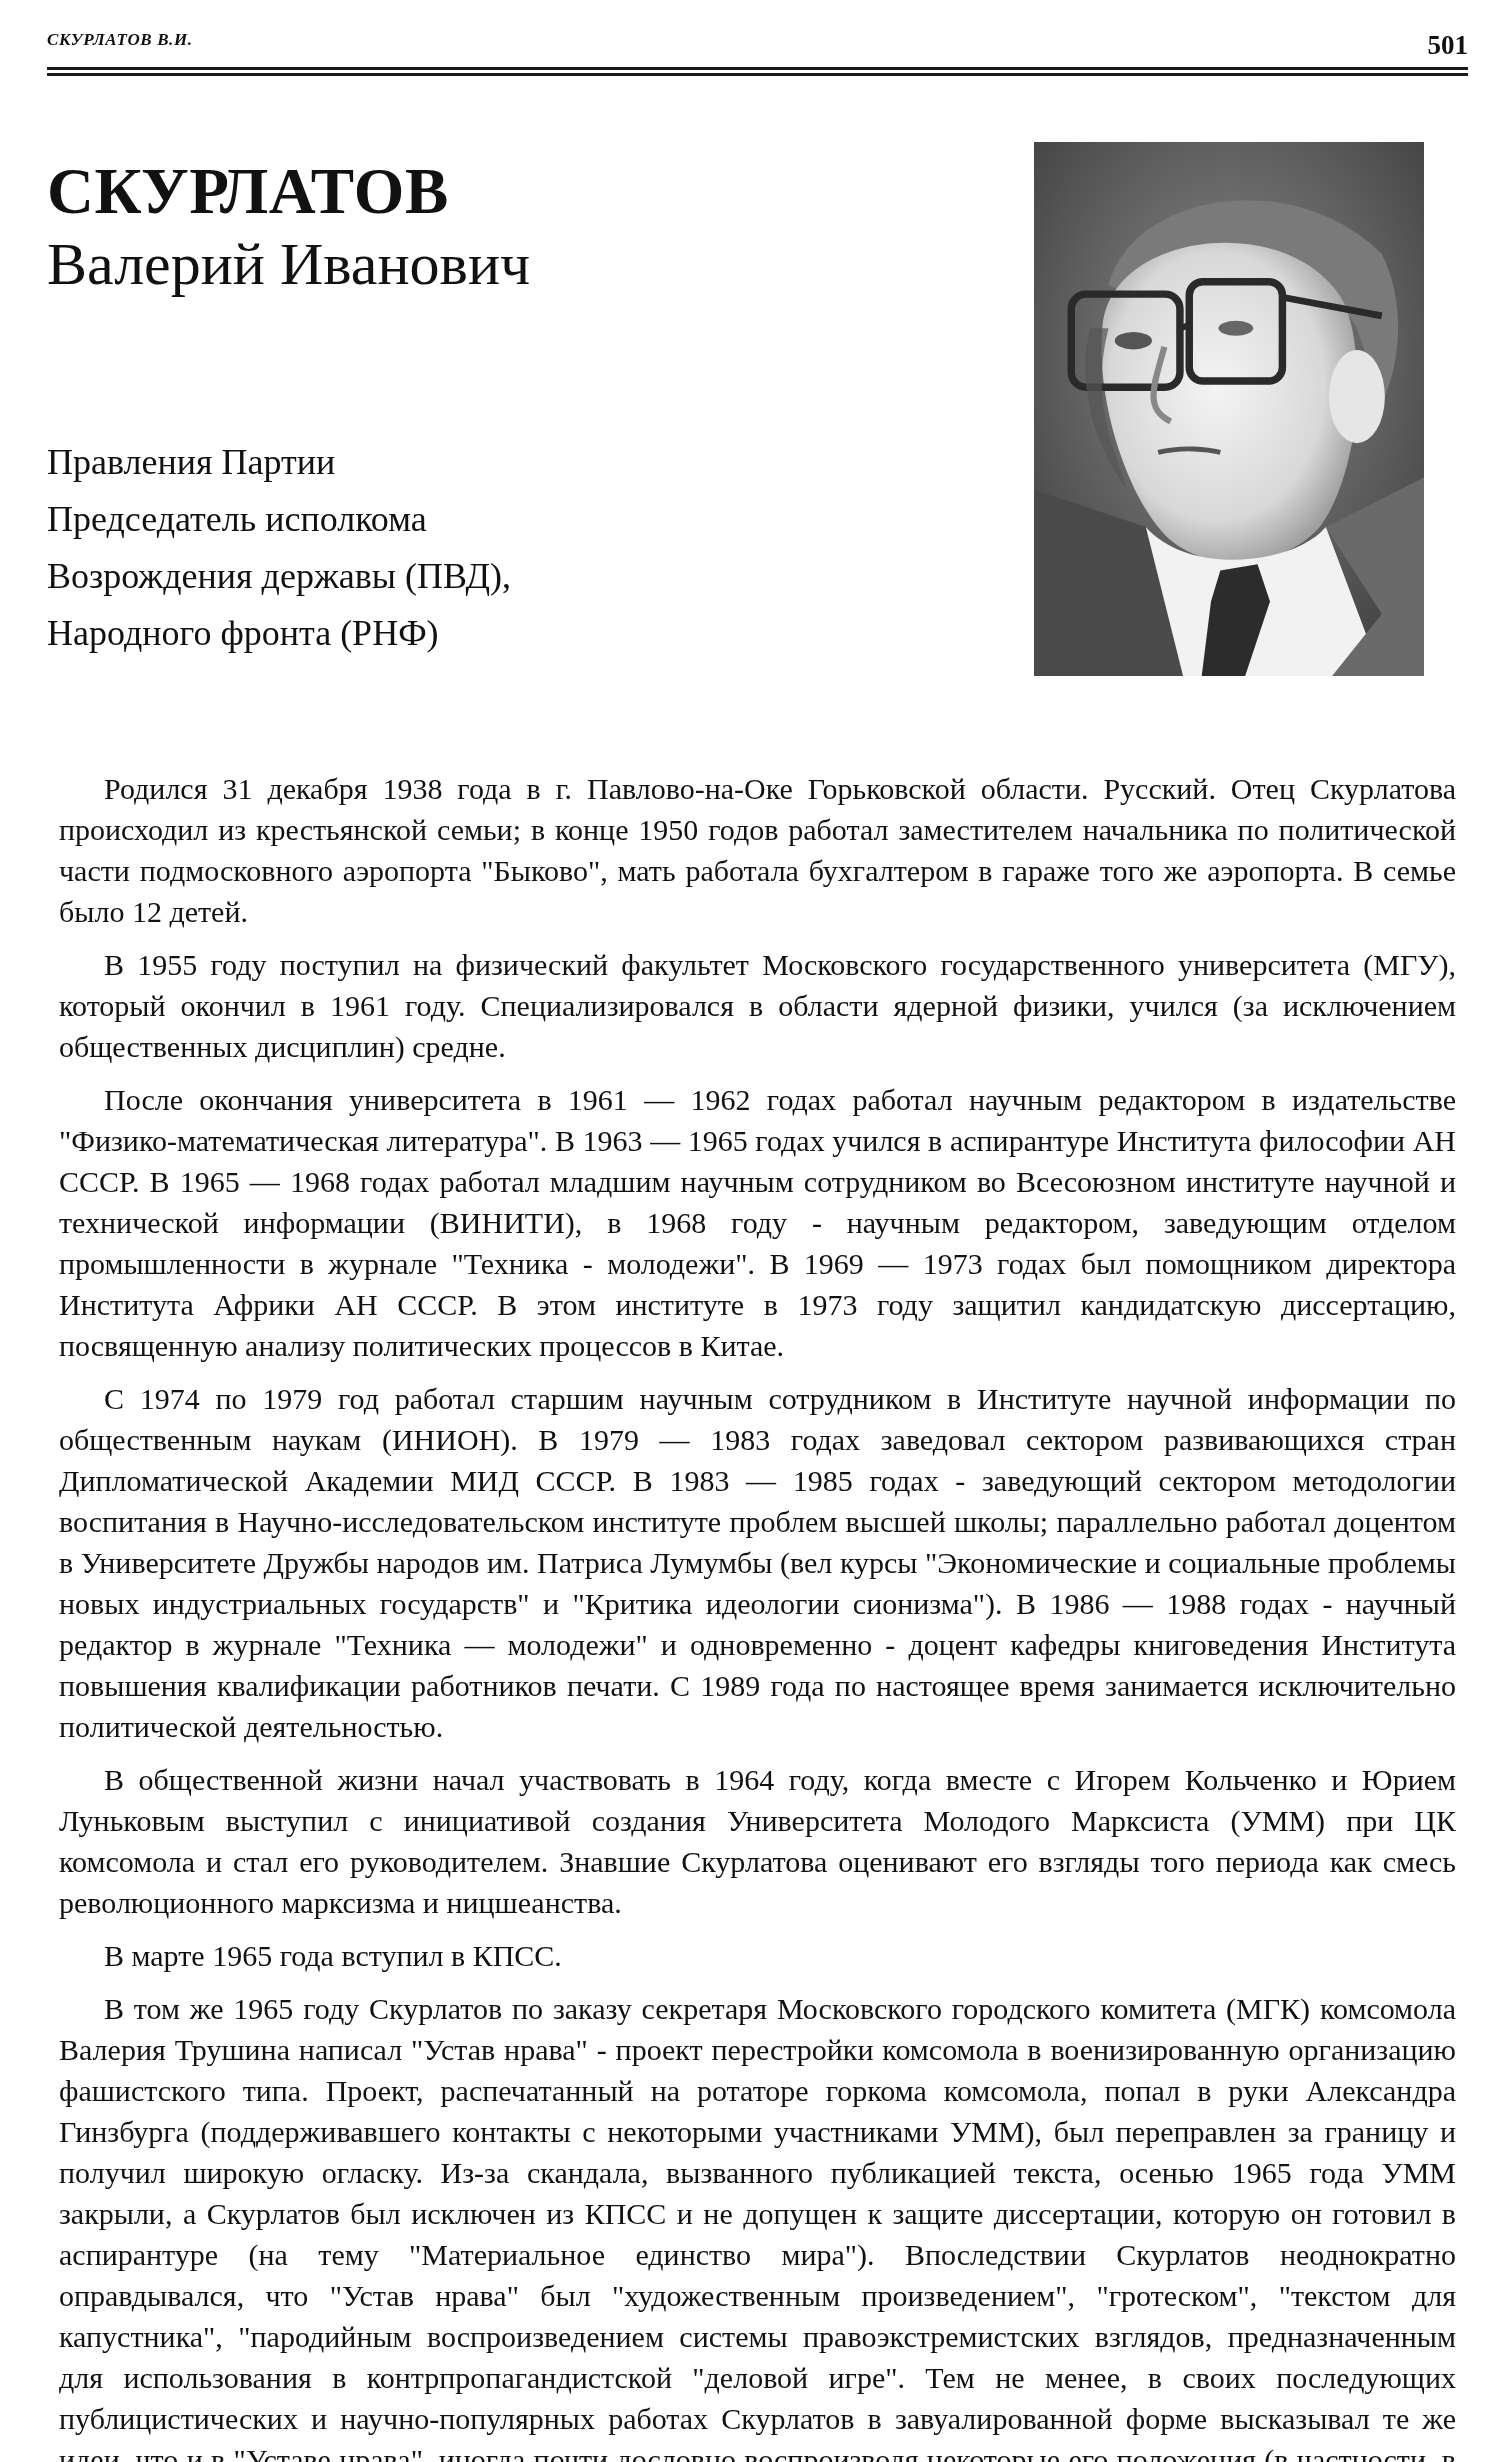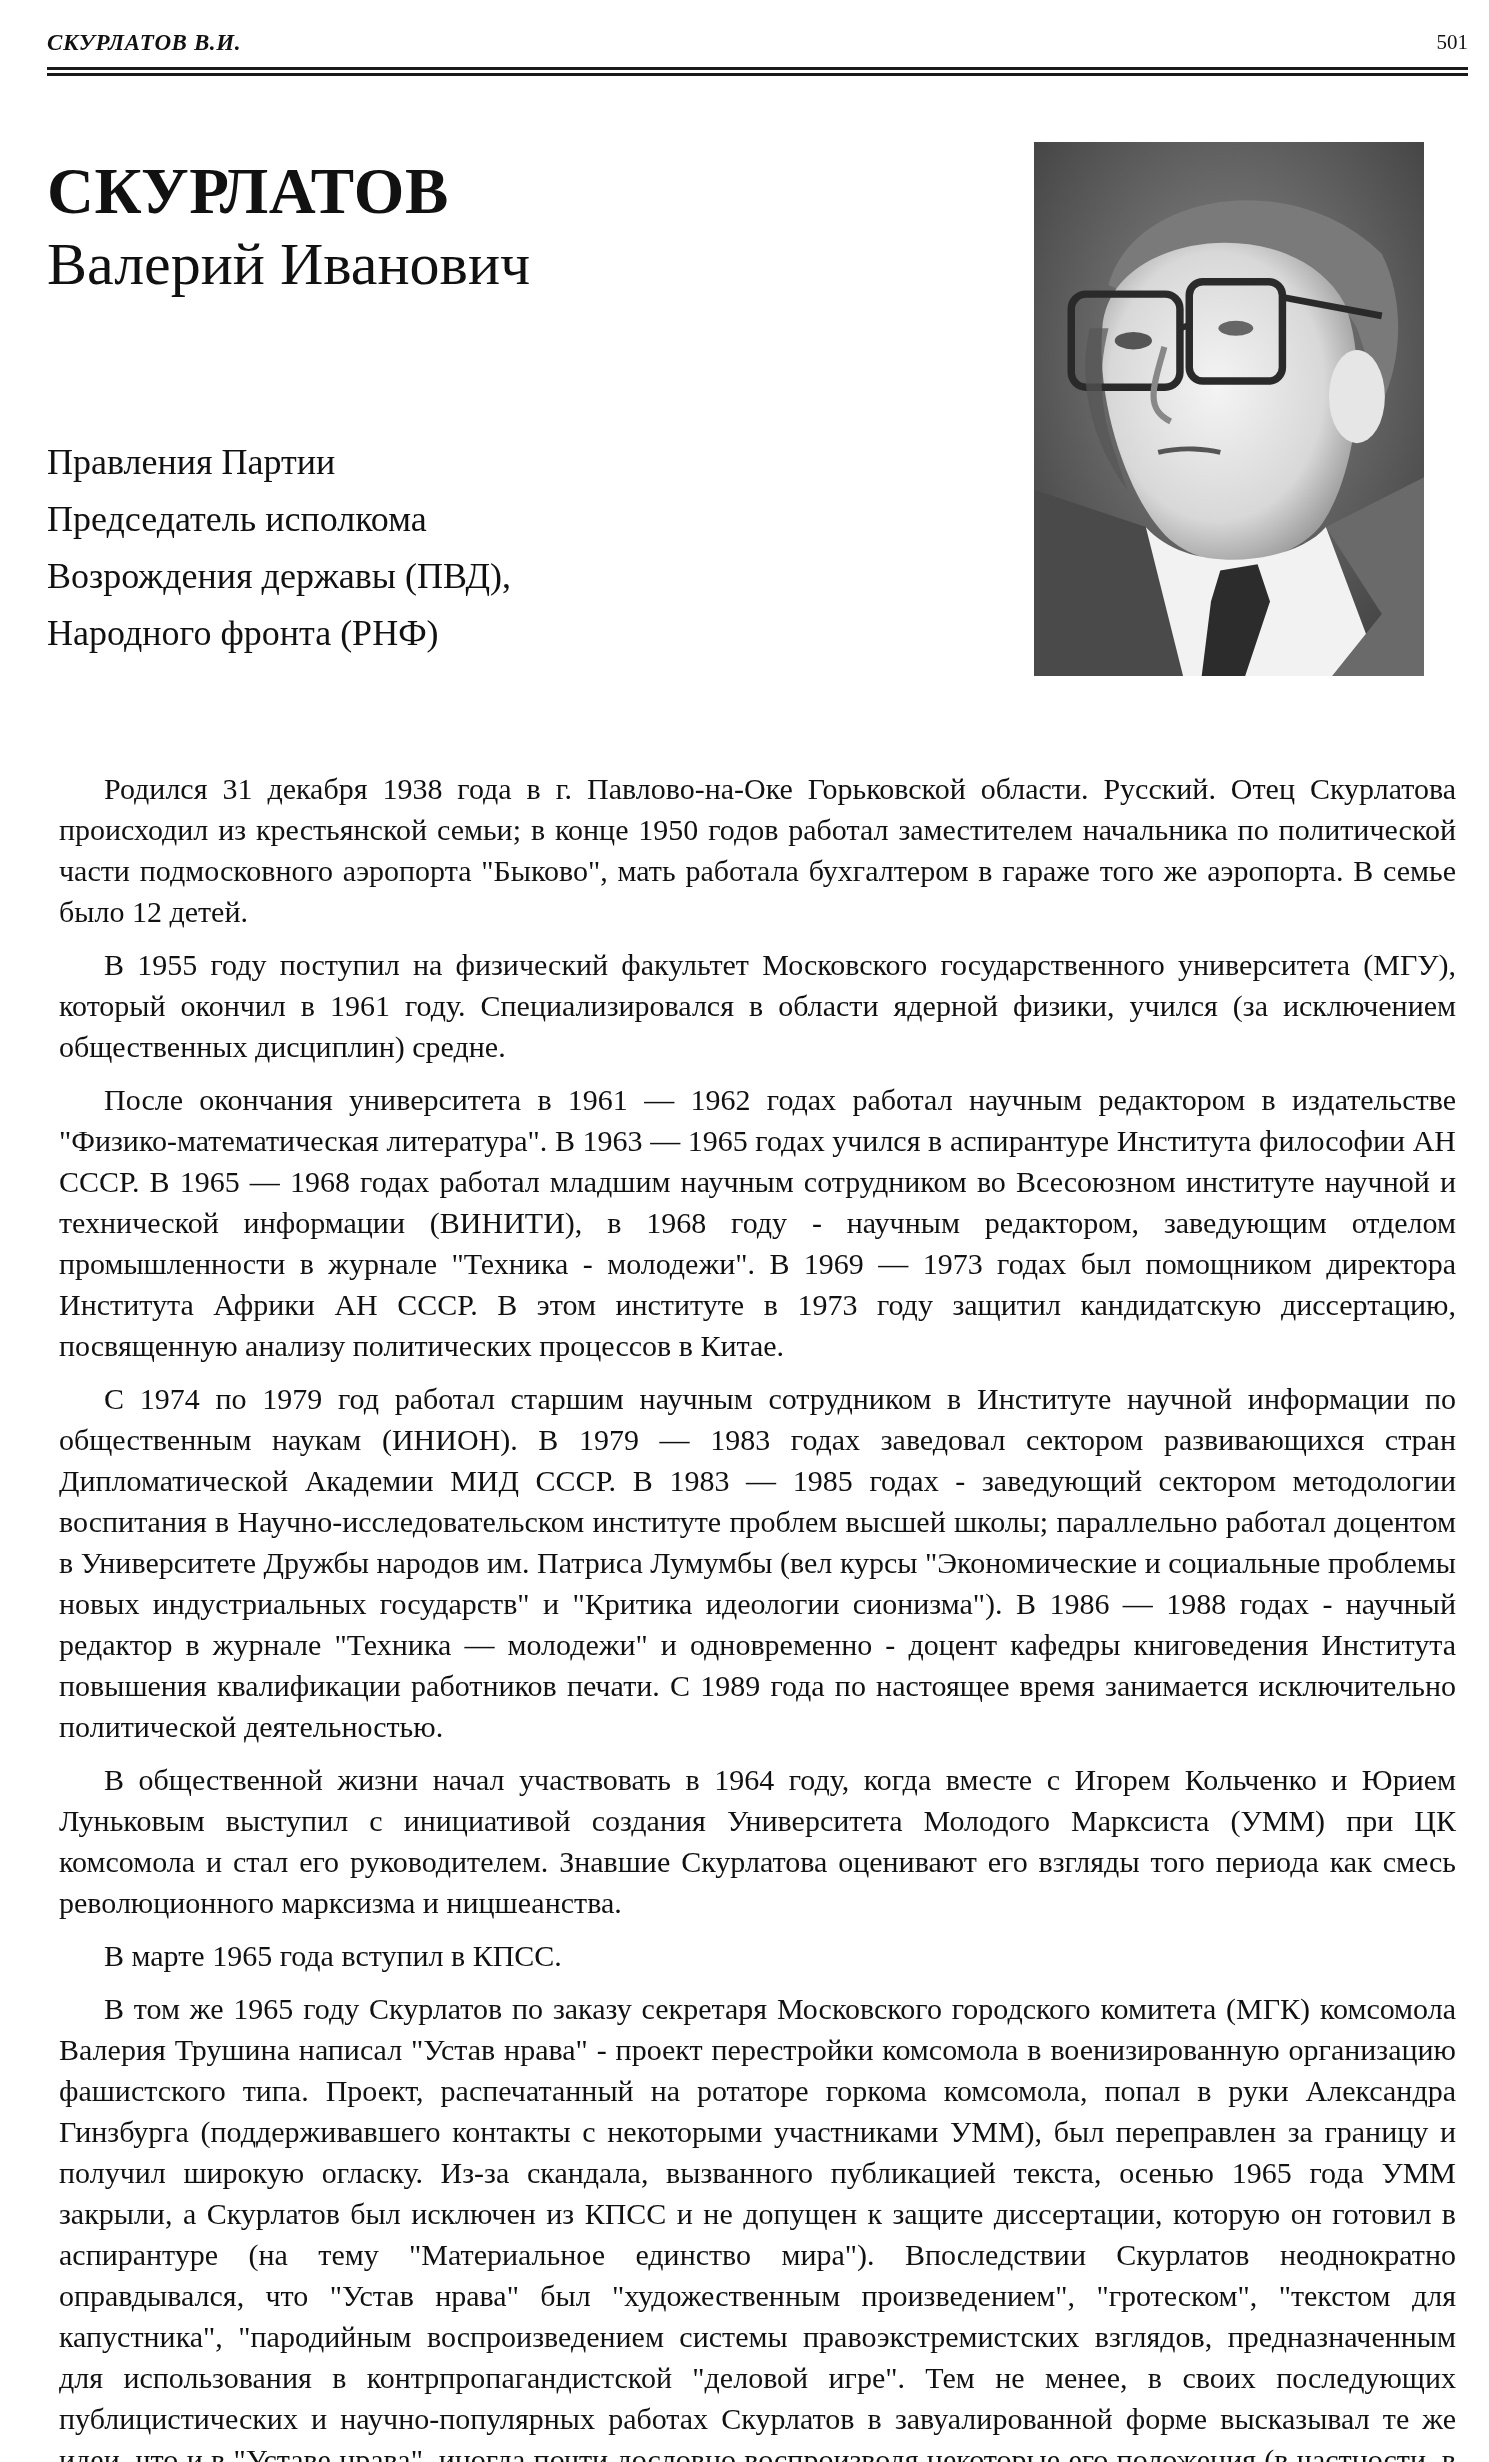--- a/index.html
+++ b/index.html
@@ -17,29 +17,29 @@
     top: 25px;
     width: 1421px;
     height: 37px;
   }
   .running-head .author {
     position: absolute;
     left: 0;
     top: 5px;
     font-style: italic;
     font-weight: bold;
-    font-size: 23px;
+    font-size: 17px;
     letter-spacing: 0.6px;
   }
   .running-head .page-num {
     position: absolute;
     right: 0;
     top: 5px;
-    font-weight: normal;
-    font-size: 21px;
+    font-weight: bold;
+    font-size: 27px;
   }
   .rule {
     position: absolute;
     left: 47px;
     width: 1421px;
     height: 2.5px;
     background: #1a1a1a;
   }
   .rule.r1 { top: 67px; }
   .rule.r2 { top: 73px; }

